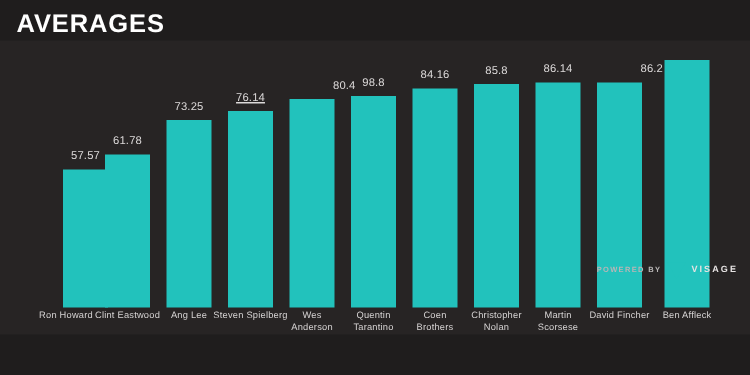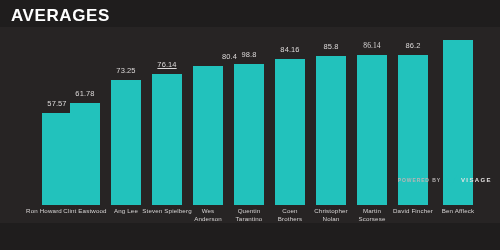--- a/index.html
+++ b/index.html
@@ -158,26 +158,26 @@
       <div class="bar-value" style="bottom:151px;">84.16</div>
       <div class="bar-rect" style="height:146px;"></div>
     </div>
 
     <div class="bar-group" style="left:316px;">
       <div class="bar-value" style="bottom:154px;">85.8</div>
       <div class="bar-rect" style="height:149px;"></div>
     </div>
 
     <div class="bar-group" style="left:357px;">
-      <div class="bar-value" style="bottom:155px;font-family:Liberation Serif, serif;">86.14</div>
+      <div class="bar-value" style="bottom:155px;">86.14</div>
       <div class="bar-rect" style="height:150px;"></div>
     </div>
 
     <div class="bar-group" style="left:398px;">
-      <div class="bar-value" style="bottom:155px;">86.2</div>
+      <div class="bar-value" style="bottom:155px;text-align:right;">86.2</div>
       <div class="bar-rect" style="height:150px;"></div>
     </div>
 
     <div class="bar-group" style="left:443px;">
       <div class="bar-rect" style="height:165px;"></div>
     </div>
 
   </div>
 
   <div id="labels-layer">

